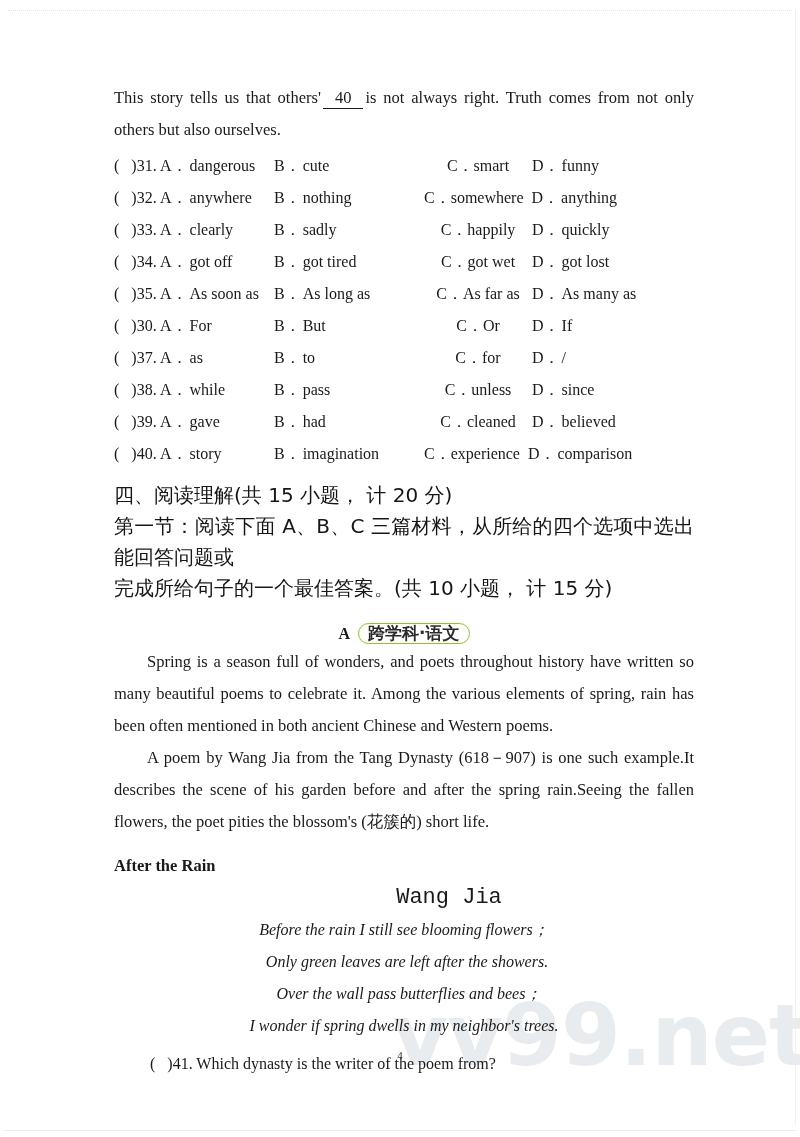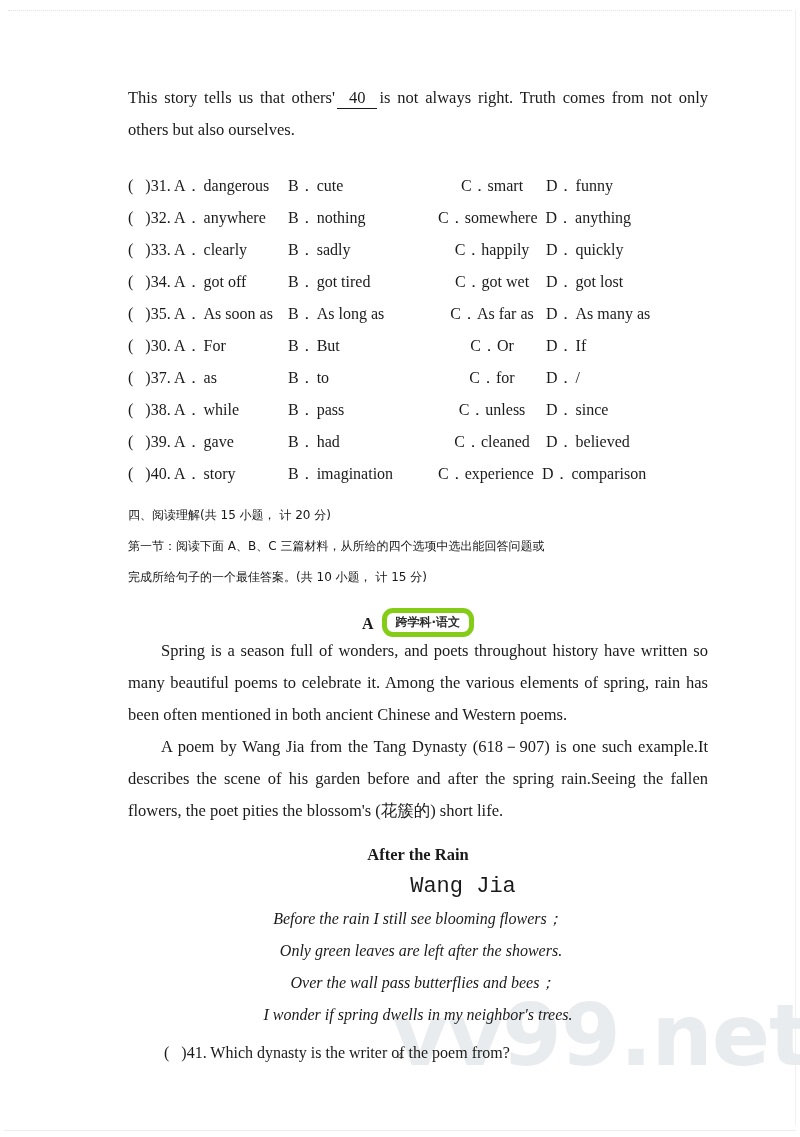--- a/index.html
+++ b/index.html
@@ -54,39 +54,39 @@
     letter-spacing: -1px;
     color: #e9ecee;
     white-space: nowrap;
     z-index: 0;
     user-select: none;
   }
 
   
   #content {
     position: absolute;
-    left: 128px;
+    left: 114px;
     top: 82px;
     width: 580px;
     z-index: 2;
   }
 
   
   .body-para {
     font-size: 16.5px;
     line-height: 32px;
     text-align: justify;
     text-justify: inter-word;
     margin: 0;
   }
   .indent { text-indent: 2em; }
 
   
   .choice-list {
-    margin-top: 24px;
+    margin-top: 4px;
   }
   .choice-row {
     position: relative;
     height: 32px;
     font-size: 16px;
     line-height: 32px;
     white-space: nowrap;
   }
   .c-paren { display: inline-block; }
   .c-paren .pl { letter-spacing: 0; }
@@ -118,21 +118,21 @@
   .col-cd.wide .sep-c::after {
     content: "";
     display: inline-block;
     width: 8px;
   }
 
   
   .cn-block {
     margin-top: 10px;
     font-family: "DejaVu Sans", "Liberation Sans", sans-serif;
-    font-size: 12px;
+    font-size: 20px;
     line-height: 31px;
     color: #161616;
   }
   .cn-line { margin: 0; }
   .cn-para {
     margin: 0;
     text-align: justify;
   }
 
   
@@ -144,35 +144,34 @@
   }
   .section-a .letter {
     font-weight: bold;
     font-size: 16px;
     vertical-align: middle;
     margin-right: 8px;
   }
   .badge {
     display: inline-block;
     vertical-align: middle;
-    border: 5px solid #84cc16;
+    border: 1px solid #84cc16;
     border-radius: 11px;
     padding: 1px 9px 2px 9px;
     font-family: "DejaVu Sans", "Liberation Sans", sans-serif;
-    font-size: 12px;
+    font-size: 17px;
     line-height: 16px;
     font-weight: bold;
     color: #2b2b2b;
     position: relative;
     top: -1px;
   }
 
   
   .poem-title {
-    text-align: center;
     font-weight: bold;
     font-size: 16.5px;
     line-height: 32px;
     margin-top: 12px;
   }
   .poem-author {
     text-align: center;
     font-size: 22px;
     line-height: 32px;
     padding-left: 90px;

